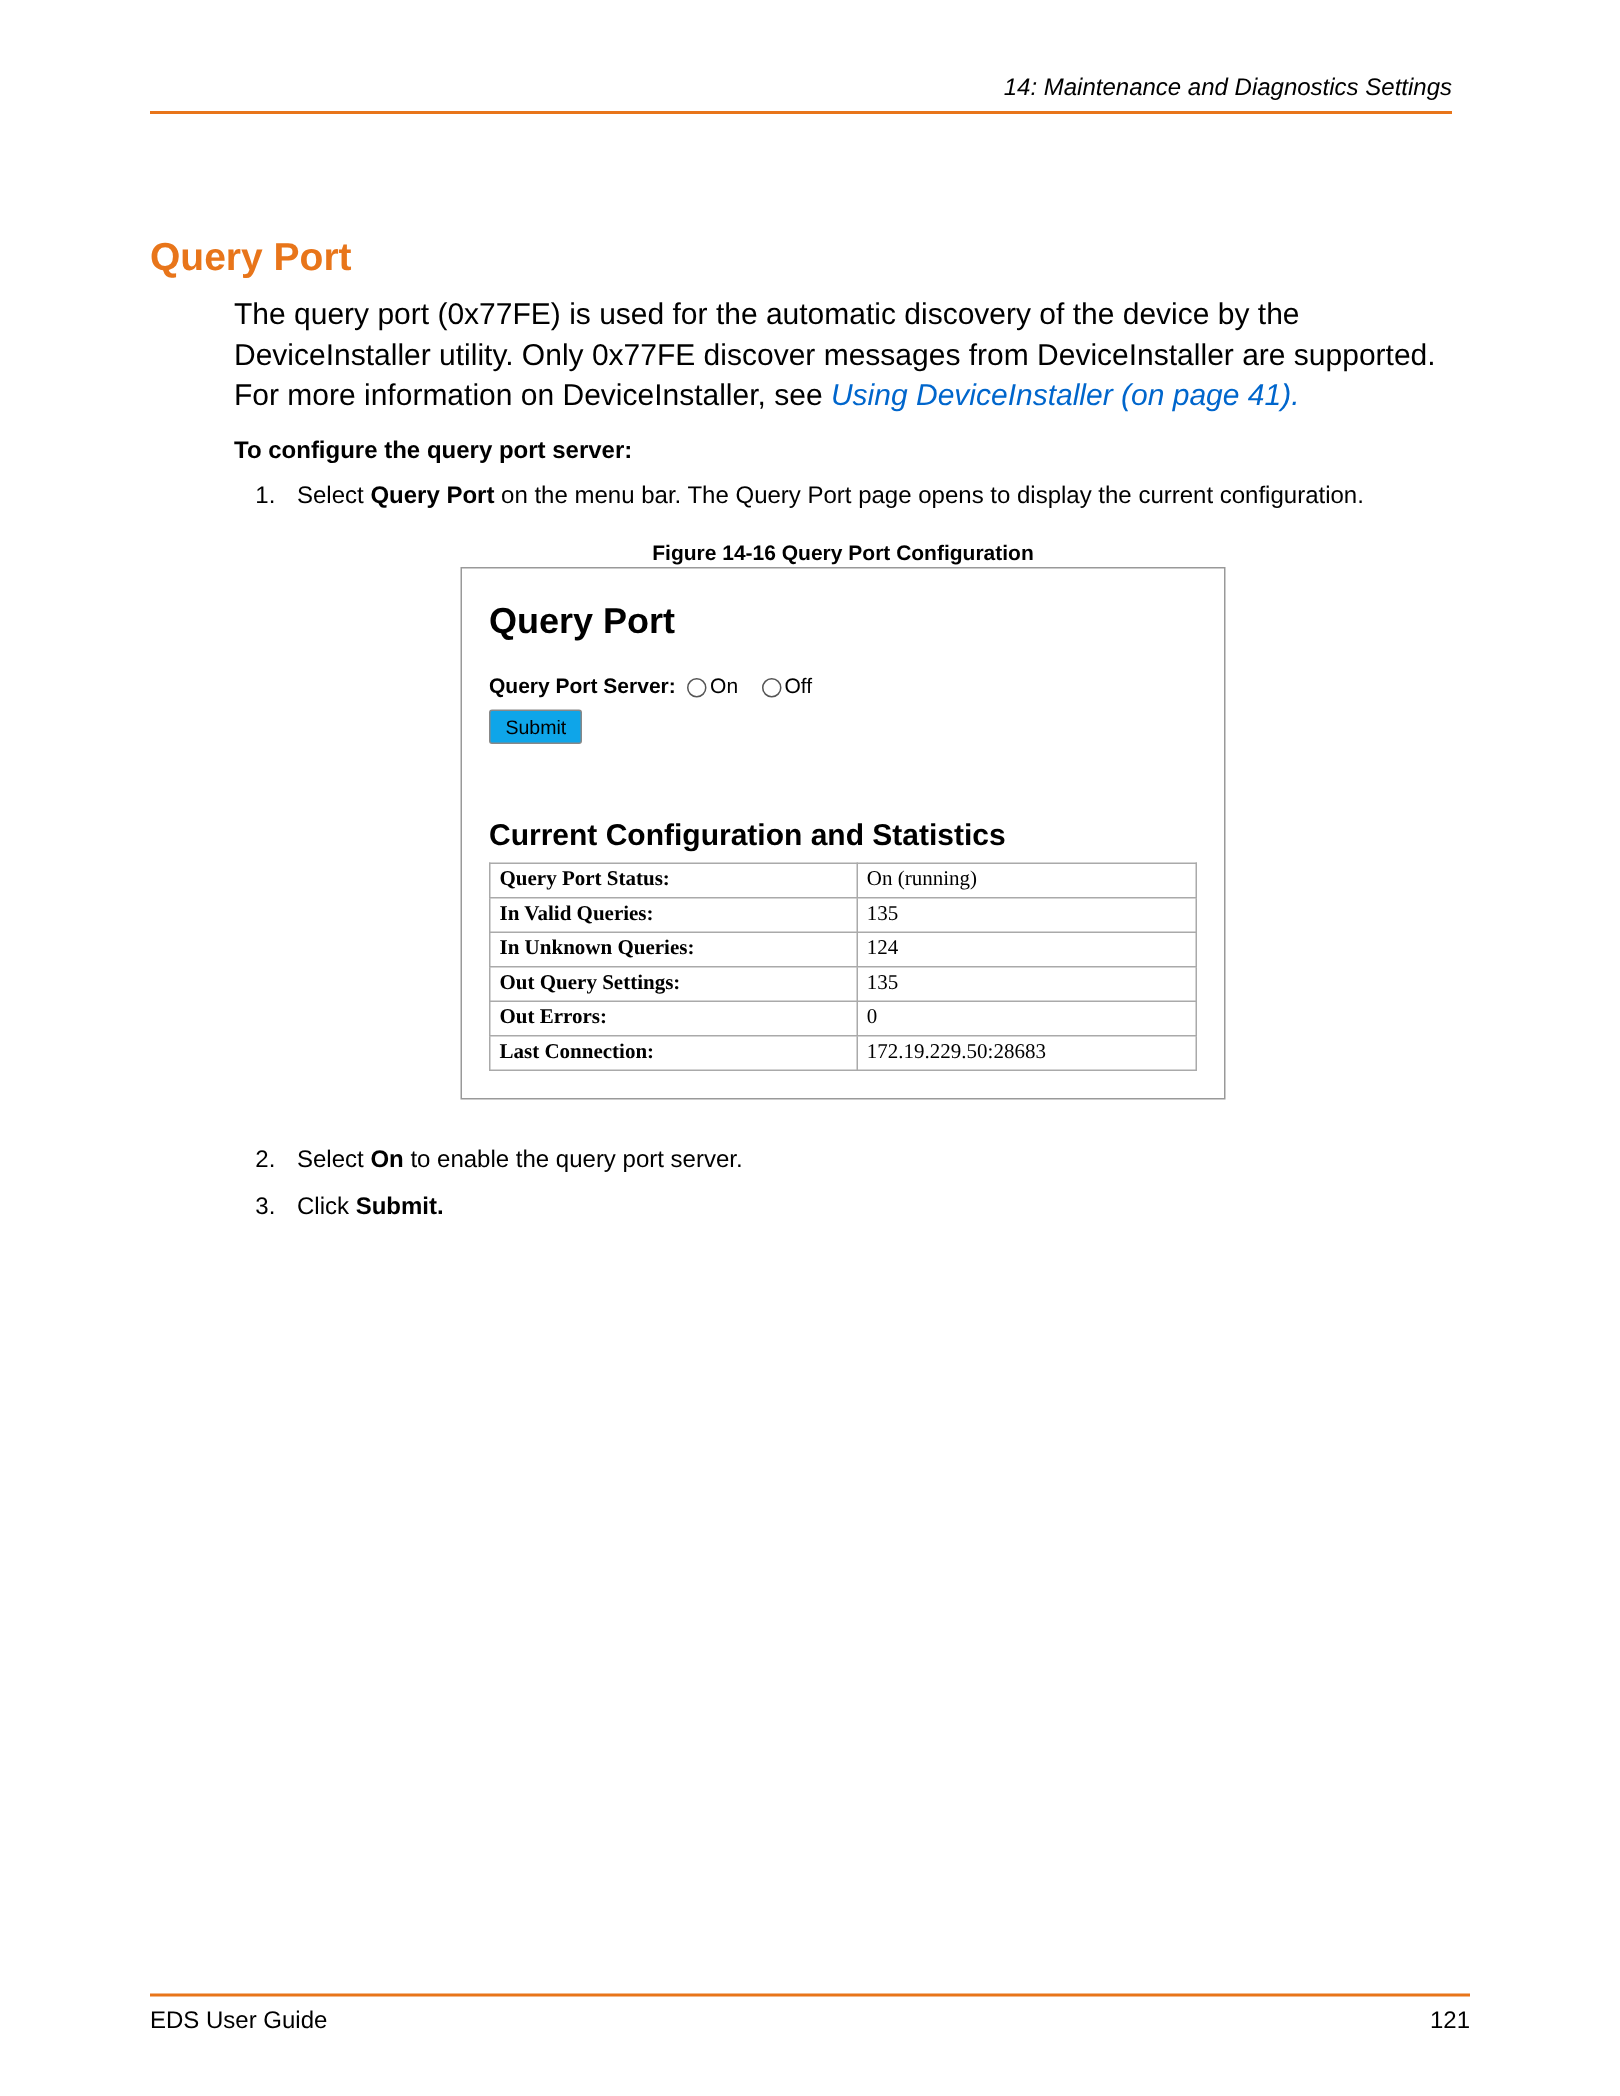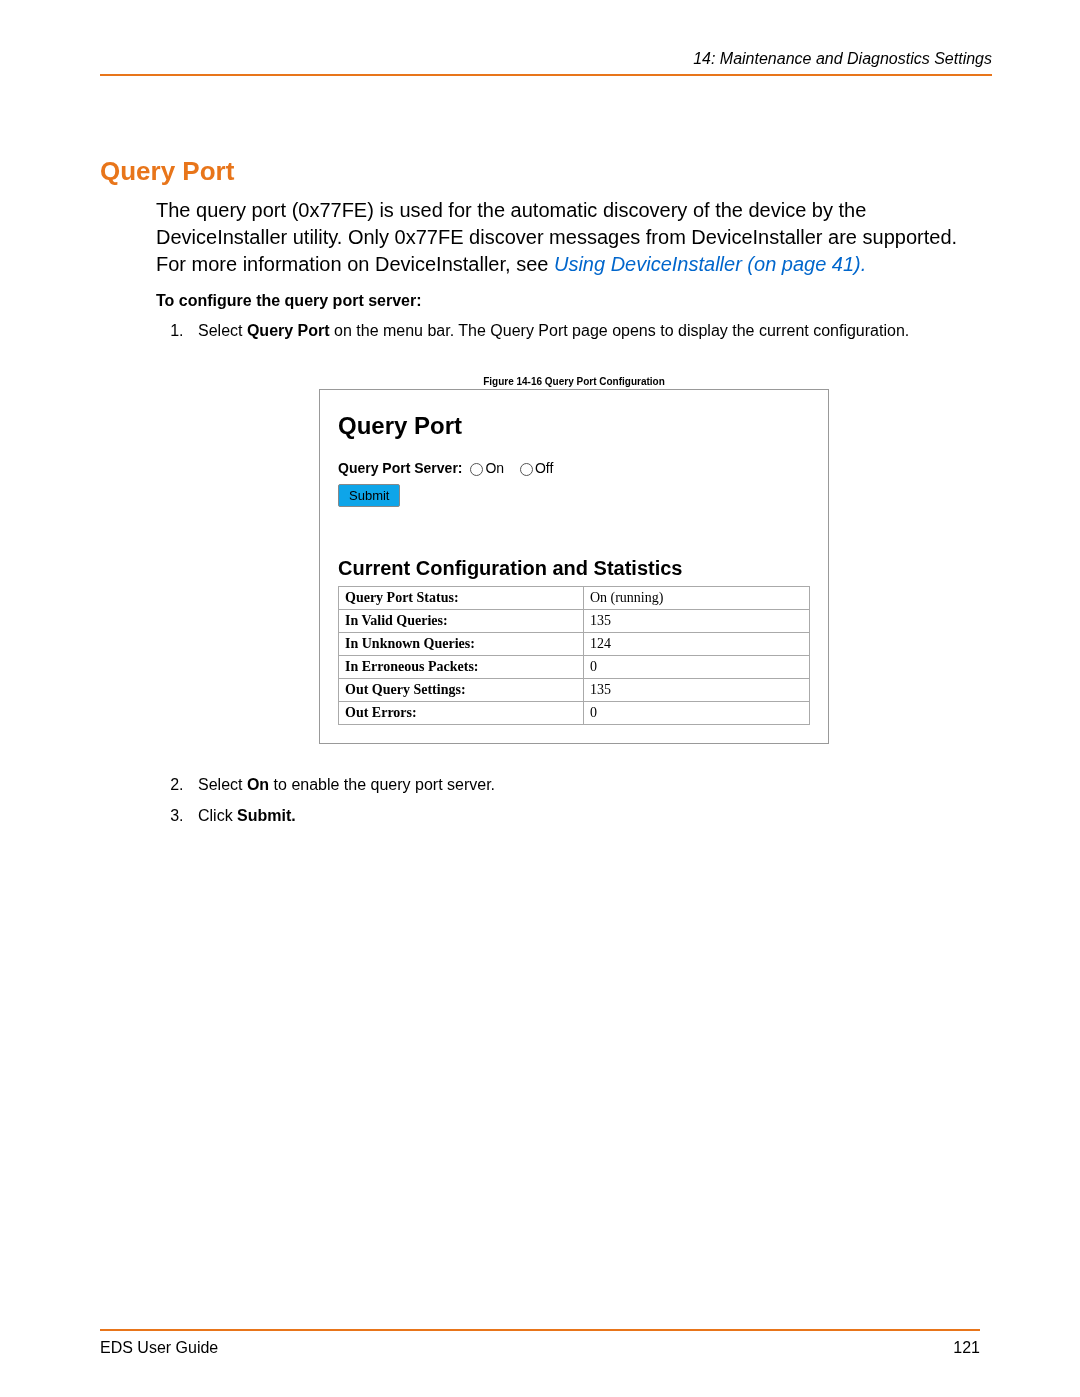--- a/index.html
+++ b/index.html
@@ -3,21 +3,21 @@
   <meta charset="utf-8">
   <style>
     body {
       margin: 0;
       padding: 0;
       font-family: Arial, Helvetica, sans-serif;
       background: #fff;
       width: 1080px;
     }
     .page {
-      padding: 50px 88px 40px 100px;
+      padding: 50px 112px 40px 100px;
       box-sizing: border-box;
       min-height: 1397px;
       position: relative;
     }
     .header-line {
       text-align: right;
       font-style: italic;
       font-size: 16px;
       color: #000;
       border-bottom: 2px solid #e8751a;
@@ -55,22 +55,22 @@
       padding-left: 32px;
       margin: 0;
     }
     ol.steps li {
       margin-bottom: 8px;
       padding-left: 10px;
     }
     .figure-caption {
       text-align: center;
       font-weight: bold;
-      font-size: 10px;
-      margin-top: 34px;
+      font-size: 14px;
+      margin-top: 18px;
       margin-bottom: 2px;
     }
     .figure {
       width: 510px;
       margin: 0 auto 30px auto;
       border: 1px solid #999;
       background: #fff;
       padding: 14px 18px 18px 18px;
       box-sizing: border-box;
     }
@@ -179,30 +179,30 @@
             </tr>
         <tr>
               <td class="k">In Valid Queries:</td>
               <td>135</td>
             </tr>
         <tr>
               <td class="k">In Unknown Queries:</td>
               <td>124</td>
             </tr>
         <tr>
-              <td class="k">In Erroneous Packets:</td>
-              <td>0</td>
-            </tr>
-        <tr>
               <td class="k">Out Query Settings:</td>
               <td>135</td>
             </tr>
         <tr>
               <td class="k">Out Errors:</td>
               <td>0</td>
+            </tr>
+        <tr>
+              <td class="k">Last Connection:</td>
+              <td>172.19.229.50:28683</td>
             </tr>
       </tbody>
         </table>
     </div>
 
     <ol class="steps" start="2">
       <li>
         <span>Select </span><span class="bold">On</span><span> to enable the query port server.</span>
       </li>
       <li>

